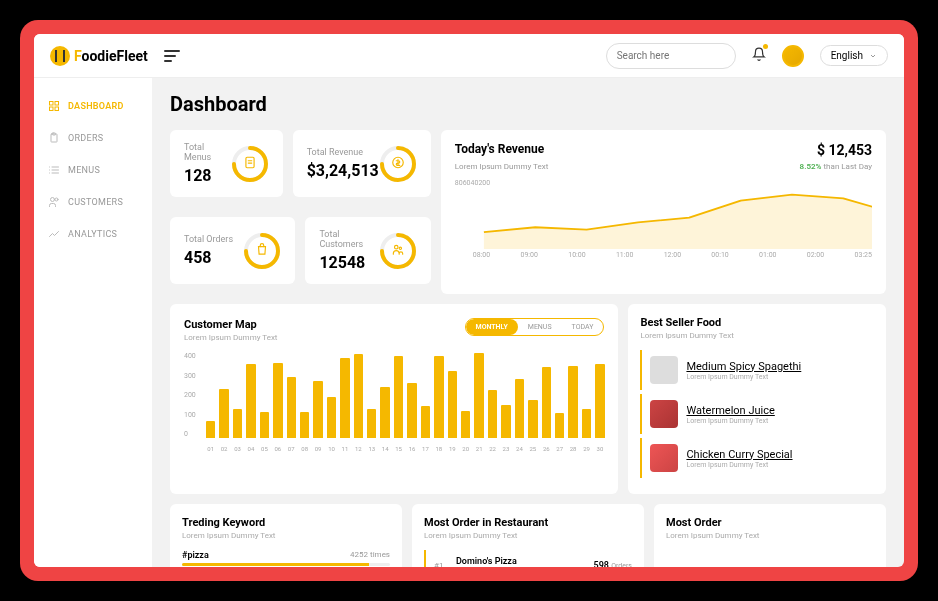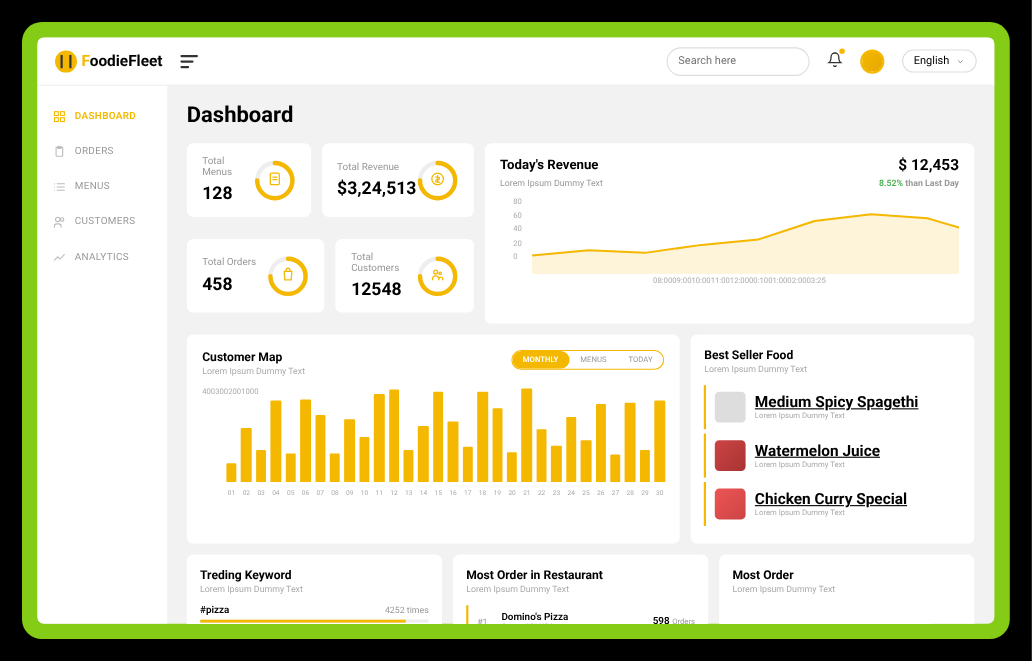--- a/index.html
+++ b/index.html
@@ -1,17 +1,17 @@
 <!DOCTYPE html>
 <html><head>
 <meta charset="utf-8">
 <style>
 *{box-sizing:border-box;margin:0;padding:0;font-family:-apple-system,BlinkMacSystemFont,'Segoe UI',Roboto,sans-serif}
 body{background:#000;display:flex;justify-content:center;align-items:center;min-height:100vh;padding:20px}
-.laptop{width:898px;height:561px;background:#84cc16;border-radius:18px;padding:14px;position:relative;box-shadow:0 20px 60px rgba(0,0,0,.5)}
+.laptop{width:898px;height:561px;background:#ef4444;border-radius:18px;padding:14px;position:relative;box-shadow:0 20px 60px rgba(0,0,0,.5)}
 .screen{width:100%;height:100%;background:#f2f2f2;border-radius:6px;overflow:hidden;position:relative}
 .topbar{height:44px;background:#fff;display:flex;align-items:center;padding:0 16px;gap:16px;border-bottom:1px solid #eee}
 .logo{display:flex;align-items:center;gap:4px;font-weight:700;font-size:14px}
 .logo-icon{width:20px;height:20px;background:#f5b800;border-radius:50%;display:flex;align-items:center;justify-content:center;position:relative}
 .logo-icon::before{content:'';position:absolute;width:2px;height:12px;background:#333;left:5px}
 .logo-icon::after{content:'';position:absolute;width:2px;height:12px;background:#333;right:5px}
 .logo .orange{color:#f5b800}
 .menu-icon{width:16px;height:12px;position:relative;cursor:pointer}
 .menu-icon span{position:absolute;height:2px;background:#333;border-radius:1px}
 .menu-icon span:nth-child(1){top:0;width:16px}
@@ -40,45 +40,45 @@
 .ring{width:38px;height:38px;position:relative}
 .ring svg{transform:rotate(-90deg)}
 .ring-icon{position:absolute;top:50%;left:50%;transform:translate(-50%,-50%)}
 .ring-icon svg{transform:none;width:14px;height:14px}
 .revenue-card{background:#fff;border-radius:6px;padding:12px 14px;flex:1.6}
 .rev-head{display:flex;justify-content:space-between;margin-bottom:4px}
 .rev-head .title{font-size:12px;font-weight:700}
 .rev-head .amount{font-size:14px;font-weight:700}
 .rev-sub{display:flex;justify-content:space-between;font-size:8px;color:#999;margin-bottom:8px}
 .rev-sub .pct{color:#4caf50;font-weight:600}
-.rev-sub .pct .gray{color:#999;font-weight:700}
+.rev-sub .pct .gray{color:#999;font-weight:400}
 .rev-chart{height:70px;position:relative}
 .rev-chart svg{width:100%;height:100%}
-.rev-yaxis{position:absolute;left:12px;top:0;bottom:12px;display:flex;flex-direction:column;justify-content:space-between;font-size:7px;color:#aaa}
-.rev-xaxis{display:flex;justify-content:center;font-size:7px;color:#aaa;padding-left:18px;margin-top:2px}
+.rev-yaxis{position:absolute;left:0;top:0;bottom:12px;display:flex;justify-content:space-between;font-size:7px;color:#aaa}
+.rev-xaxis{display:flex;justify-content:space-between;font-size:7px;color:#aaa;padding-left:18px;margin-top:2px}
 .cmap-card{background:#fff;border-radius:6px;padding:14px;flex:1.8}
 .card-head{display:flex;justify-content:space-between;align-items:flex-start;margin-bottom:10px}
 .card-head .title{font-size:11px;font-weight:700;margin-bottom:2px}
 .card-head .sub{font-size:8px;color:#aaa}
 .tabs{display:flex;border:1px solid #f5b800;border-radius:11px;overflow:hidden}
 .tabs span{padding:4px 10px;font-size:7px;cursor:pointer;color:#999}
 .tabs span.active{background:#f5b800;color:#fff;border-radius:11px;font-weight:600}
 .cmap-chart{position:relative;height:100px}
-.cmap-yaxis{position:absolute;left:0;top:0;bottom:0;display:flex;flex-direction:row;justify-content:space-between;font-size:7px;color:#aaa}
+.cmap-yaxis{position:absolute;left:0;top:0;bottom:14px;display:flex;flex-direction:column;justify-content:space-between;font-size:7px;color:#aaa}
 .cmap-bars{position:absolute;left:22px;right:0;top:0;bottom:14px;display:flex;align-items:flex-end;gap:4px}
 .cmap-bars .bar{flex:1;background:#f5b800;border-radius:1px 1px 0 0}
 .cmap-xaxis{position:absolute;left:22px;right:0;bottom:0;display:flex;gap:4px}
 .cmap-xaxis span{flex:1;font-size:6px;color:#aaa;text-align:center}
 .best-card{background:#fff;border-radius:6px;padding:12px 12px;flex:1}
 .best-item{display:flex;gap:8px;padding:6px 0;border-left:2px solid #f5b800;padding-left:8px;margin-bottom:4px;align-items:center}
 .best-item .thumb{width:28px;height:28px;border-radius:4px;background:#ddd;flex-shrink:0}
 .best-item:nth-child(2) .thumb{background:linear-gradient(135deg,#c44,#a33)}
 .best-item:nth-child(3) .thumb{background:linear-gradient(135deg,#e55,#c44)}
 .best-item:nth-child(4) .thumb{background:linear-gradient(135deg,#8a5,#694)}
-.best-item .name{font-size:14px;font-weight:700;text-decoration:underline}
+.best-item .name{font-size:11px;font-weight:400;text-decoration:underline}
 .best-item .sub{font-size:7px;color:#aaa}
 .bottom-card{background:#fff;border-radius:6px;padding:12px;flex:1}
 .kw-row{margin-bottom:8px}
 .kw-row .line{display:flex;justify-content:space-between;font-size:9px;margin-bottom:3px}
 .kw-row .kw{font-weight:600}
 .kw-row .times{color:#999;font-size:8px}
 .kw-row .bar{height:3px;background:#eee;border-radius:2px;overflow:hidden}
 .kw-row .bar .fill{height:100%;background:#f5b800}
 .rest-row{display:flex;gap:8px;padding:6px 0;border-left:2px solid #f5b800;padding-left:8px;margin-bottom:3px;align-items:center}
 .rest-row .rank{font-size:8px;color:#999;width:14px}

